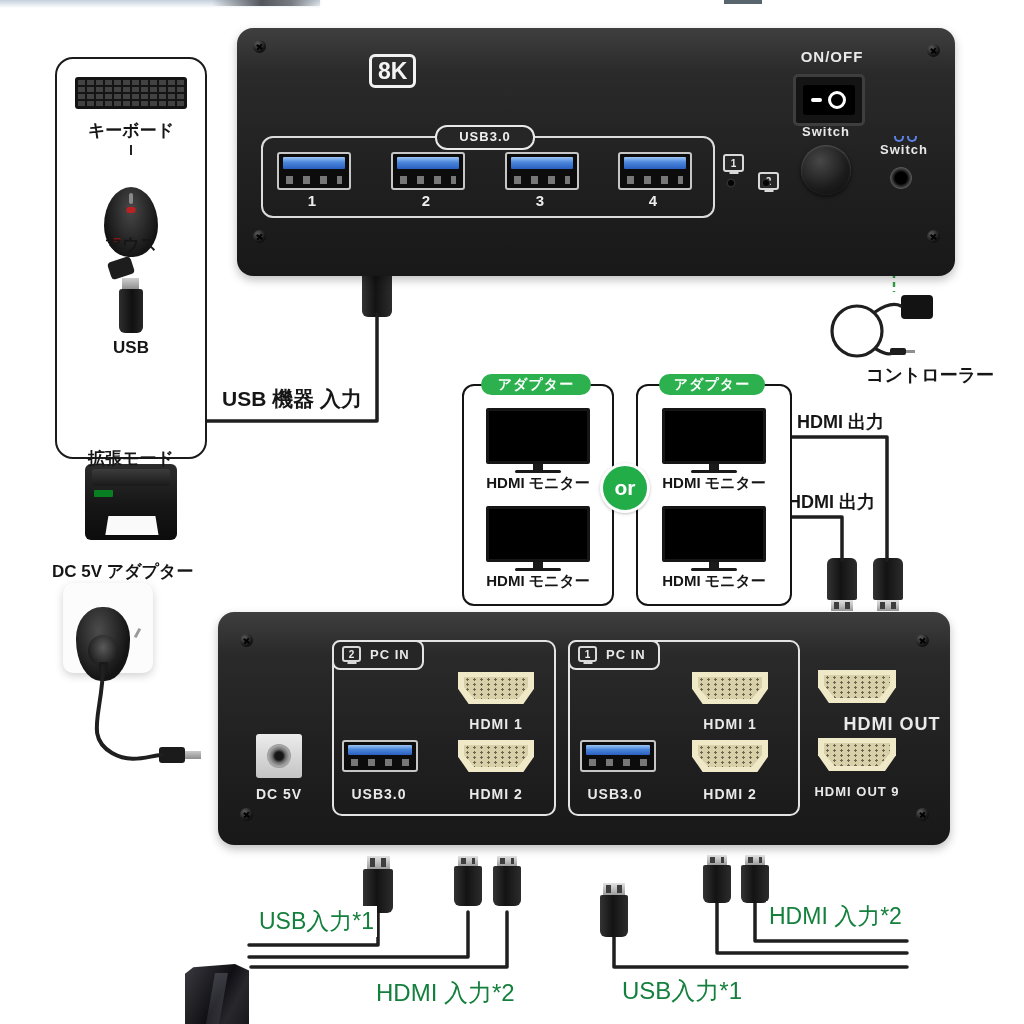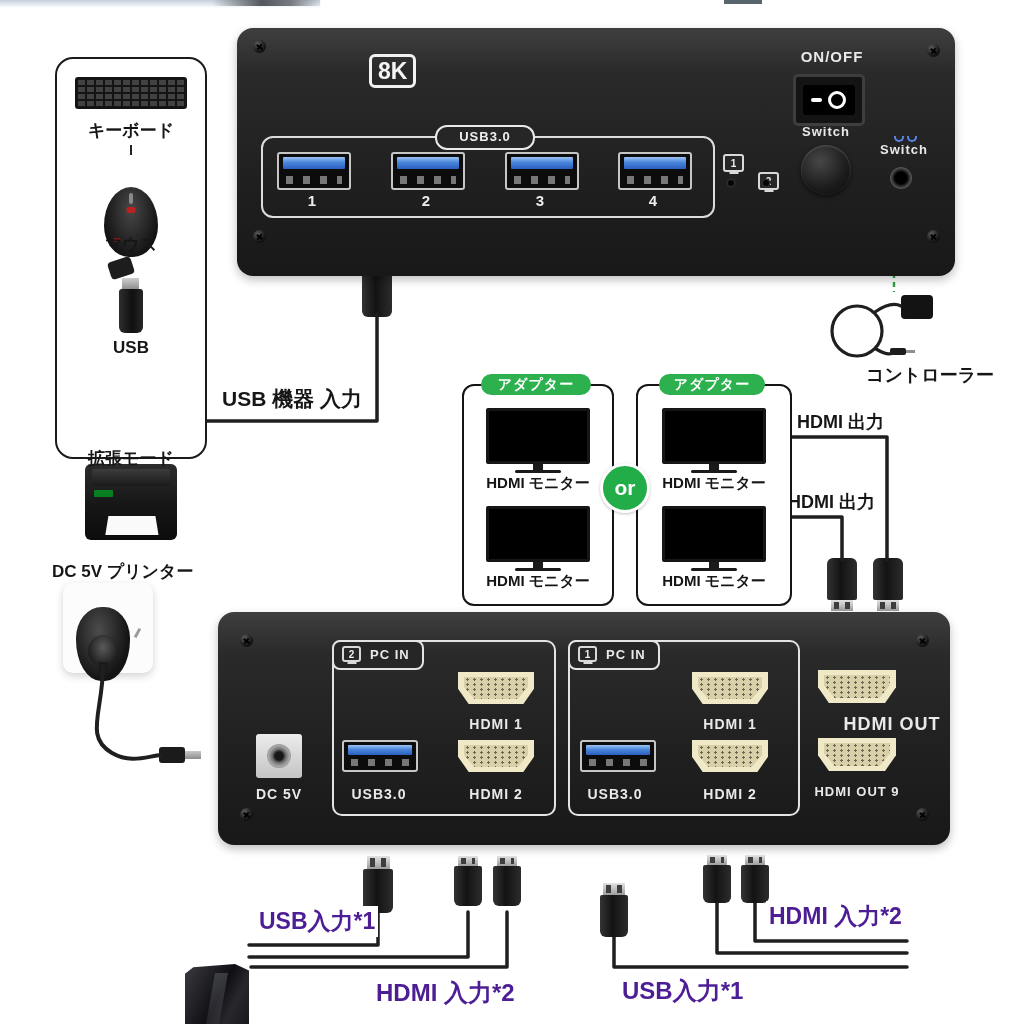--- a/index.html
+++ b/index.html
@@ -107,21 +107,21 @@
   .adapter{background:radial-gradient(ellipse at 42% 32%,#4c4c4c,#141414 68%);
            border-radius:48% 48% 46% 46%/42% 42% 56% 56%;position:relative;}
   .adapter::before{content:"";position:absolute;left:22%;top:38%;width:56%;height:42%;border-radius:50%;
            background:radial-gradient(ellipse at 50% 40%,#5a5a5a,#1b1b1b 75%);}
   .pc{background:linear-gradient(118deg,#3a3a40 0%,#101014 42%,#27272c 58%,#0a0a0d 100%);
       clip-path:polygon(13% 3%,78% 0,100% 6%,100% 92%,86% 100%,10% 97%,0 91%,0 9%);position:relative;}
   .pc::after{content:"";position:absolute;left:34%;top:8%;width:20%;height:84%;transform:skewX(-10deg);
       background:linear-gradient(180deg,rgba(90,90,100,.55),rgba(30,30,34,0));}
   .dcport{background:linear-gradient(180deg,#ececec,#c4c4c4);border-radius:3px;display:flex;align-items:center;justify-content:center;}
   .dcport .ring{width:24px;height:24px;border-radius:50%;background:radial-gradient(circle,#171717 24%,#6e6e6e 40%,#a8a8a8 62%,#8a8a8a 78%);}
-  .biglabel{font-size:24px;font-weight:700;color:#4c1d95;white-space:nowrap;}
+  .biglabel{font-size:24px;font-weight:400;color:#15803d;white-space:nowrap;}
 </style>
 </head>
 <body>
 
 <div class="canvas">
 
   <div class="abs" style="left:0;top:0;width:320px;height:8px;background:linear-gradient(180deg,#b9c7d6,#ffffff);opacity:.85;"></div>
   <div class="abs" style="left:212px;top:0;width:110px;height:6px;background:linear-gradient(90deg,transparent,#53575d 45%,#787c82 72%,transparent);"></div>
   <div class="abs" style="left:724px;top:0;width:38px;height:4px;background:#3c4a52;opacity:.85;"></div>
 
@@ -271,21 +271,21 @@
     <div class="plug-tip" style="margin:0 auto;width:22px;height:11px;"></div>
   </div>
 
   <div class="abs" style="left:901px;top:295px;width:32px;height:24px;background:#131313;border-radius:4px;"></div>
   <div class="abs" style="left:890px;top:348px;display:flex;align-items:center;">
     <span style="width:16px;height:7px;background:#1d1d1d;border-radius:2px;"></span>
       <span style="width:9px;height:3px;background:#8f8f8f;"></span>
   </div>
   <div class="jp abs" style="left:866px;top:363px;font-size:18px;">コントローラー</div>
 
-  <div class="jp abs" style="left:52px;top:560px;font-size:17px;">DC 5V プリンター</div>
+  <div class="jp abs" style="left:52px;top:560px;font-size:17px;">DC 5V アダプター</div>
   <div class="wallplate abs" style="left:63px;top:583px;width:90px;height:90px;"></div>
   <div class="adapter abs" style="left:76px;top:592px;width:54px;height:74px;"></div>
   <div class="abs" style="left:99px;top:662px;width:9px;height:12px;background:#1a1a1a;border-radius:0 0 3px 3px;"></div>
   <div class="abs" style="left:159px;top:747px;display:flex;align-items:center;">
     <span style="width:26px;height:16px;background:#1b1b1b;border-radius:3px;"></span>
       <span style="width:16px;height:8px;background:linear-gradient(180deg,#c9c9c9,#8d8d8d);"></span>
   </div>
 
   <div class="device" style="left:218px;top:612px;width:732px;height:233px;">
     <div class="screw" style="left:22px;top:22px;"></div>

